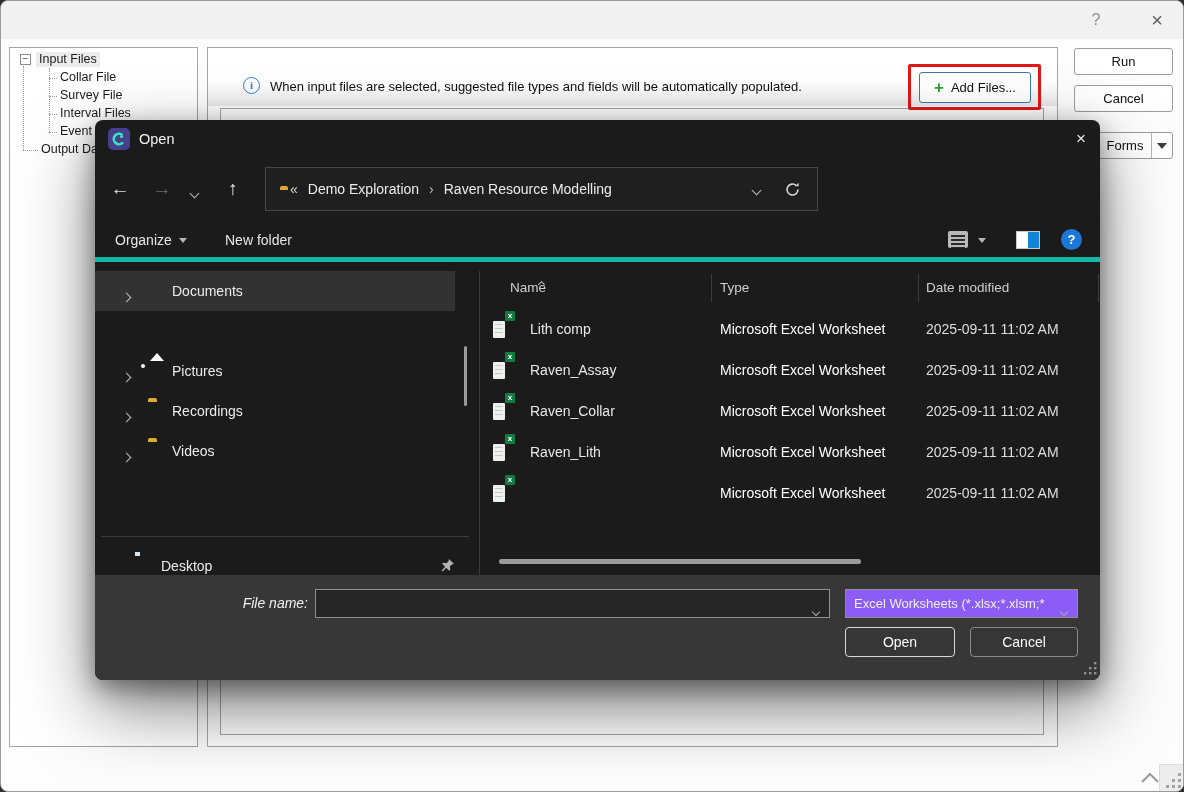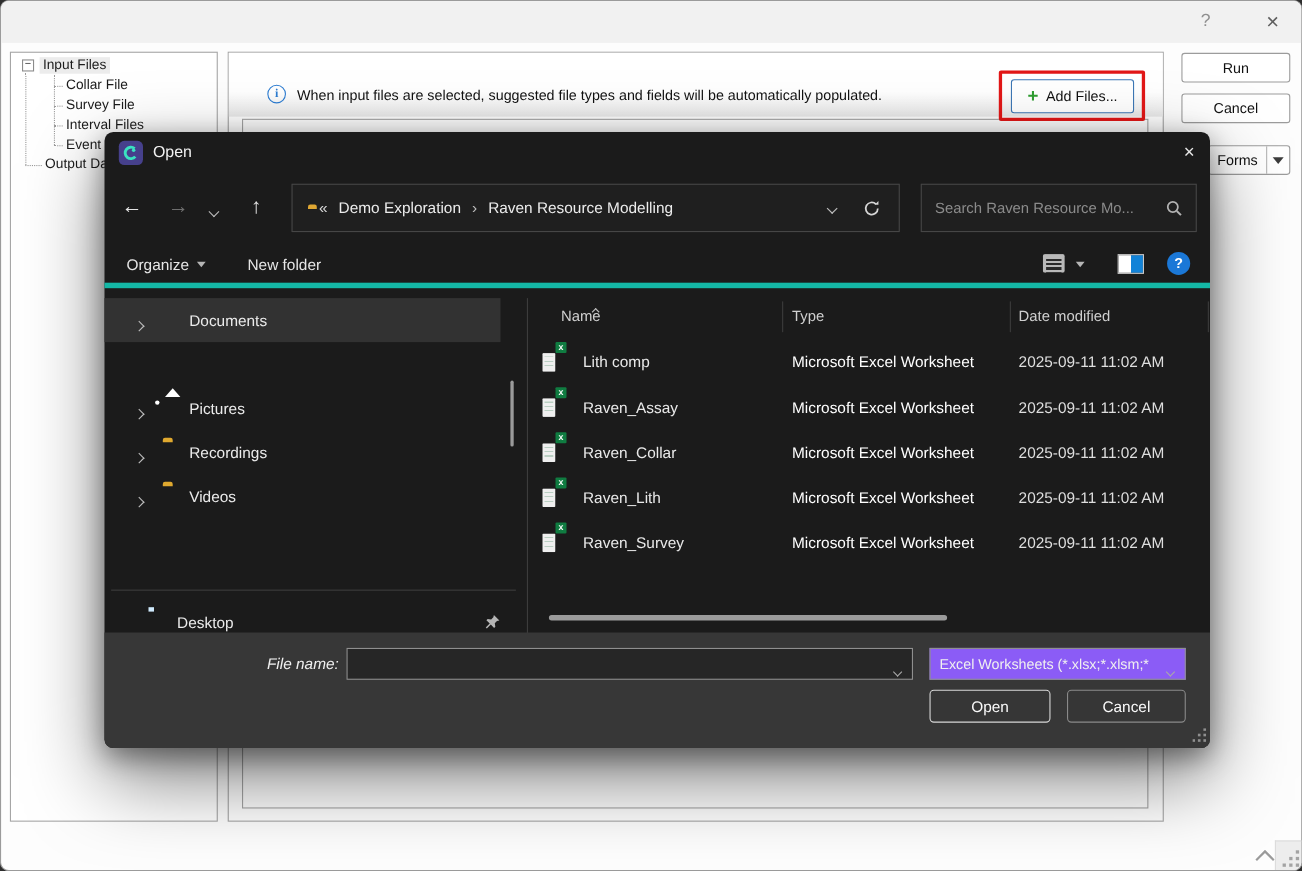--- a/index.html
+++ b/index.html
@@ -228,27 +228,20 @@
       <span class="addr-crumb">Raven Resource Modelling</span>
       <span class="addr-right">
         <span><span class="chev down"></span></span>
         <svg width="17" height="17" viewBox="0 0 17 17" style="cursor:pointer;">
           <path d="M14 8.5a5.5 5.5 0 1 1-1.7-3.95" fill="none" stroke="#d6d6d6" stroke-width="1.6"></path>
           <path d="M14.6 1.8v3.4h-3.4z" fill="#d6d6d6"></path>
         </svg>
       </span>
     </div>
 
-    <div class="search-box">
-      <input type="text" placeholder="Search Raven Resource Mo..." style="">
-      <svg class="search-ic" width="15" height="15" viewBox="0 0 15 15">
-        <circle cx="6.2" cy="6.2" r="4.6" fill="none" stroke="#b2b2b2" stroke-width="1.6"></circle>
-        <line x1="9.8" y1="9.8" x2="13.6" y2="13.6" stroke="#b2b2b2" stroke-width="1.8"></line>
-      </svg>
-    </div>
 
     <div class="dlg-toolbar">
       <div class="tb-item" style="left:20px;">
         <span>Organize</span>
         <span class="tri-down"></span>
       </div>
       <div class="tb-item" style="left:130px;">
         <span>New folder</span>
       </div>
       <div class="view-ic" style="left:853px;"></div>
@@ -321,21 +314,20 @@
         <span class="fr-date">2025-09-11 11:02 AM</span>
       </div>
       <div class="file-row" style="top:161px;">
         <span class="fr-icon"><span class="xlicon"><span class="page"></span><span class="xbox">x</span></span></span>
         <span class="fr-name">Raven_Lith</span>
         <span class="fr-type">Microsoft Excel Worksheet</span>
         <span class="fr-date">2025-09-11 11:02 AM</span>
       </div>
       <div class="file-row" style="top:202px;">
         <span class="fr-icon"><span class="xlicon"><span class="page"></span><span class="xbox">x</span></span></span>
-        <span class="fr-name">Raven_Survey</span>
         <span class="fr-type">Microsoft Excel Worksheet</span>
         <span class="fr-date">2025-09-11 11:02 AM</span>
       </div>
     </div>
 
     <div class="h-scrollbar"></div>
 
     <div class="dlg-footer">
       <span class="fn-label">File name:</span>
       <div class="fn-combo">

